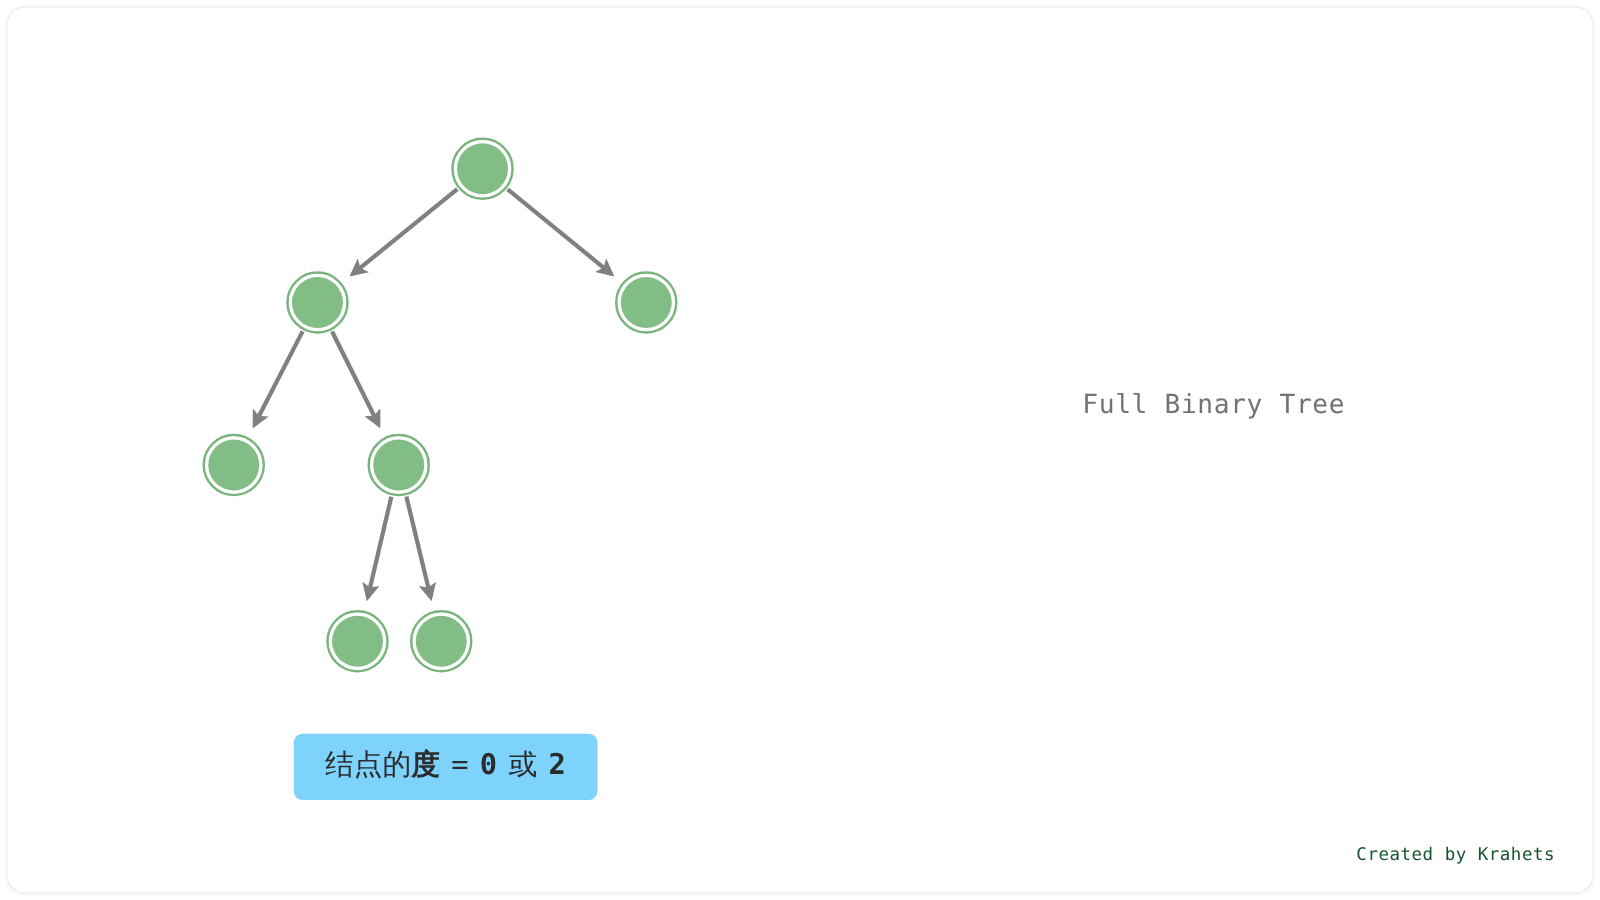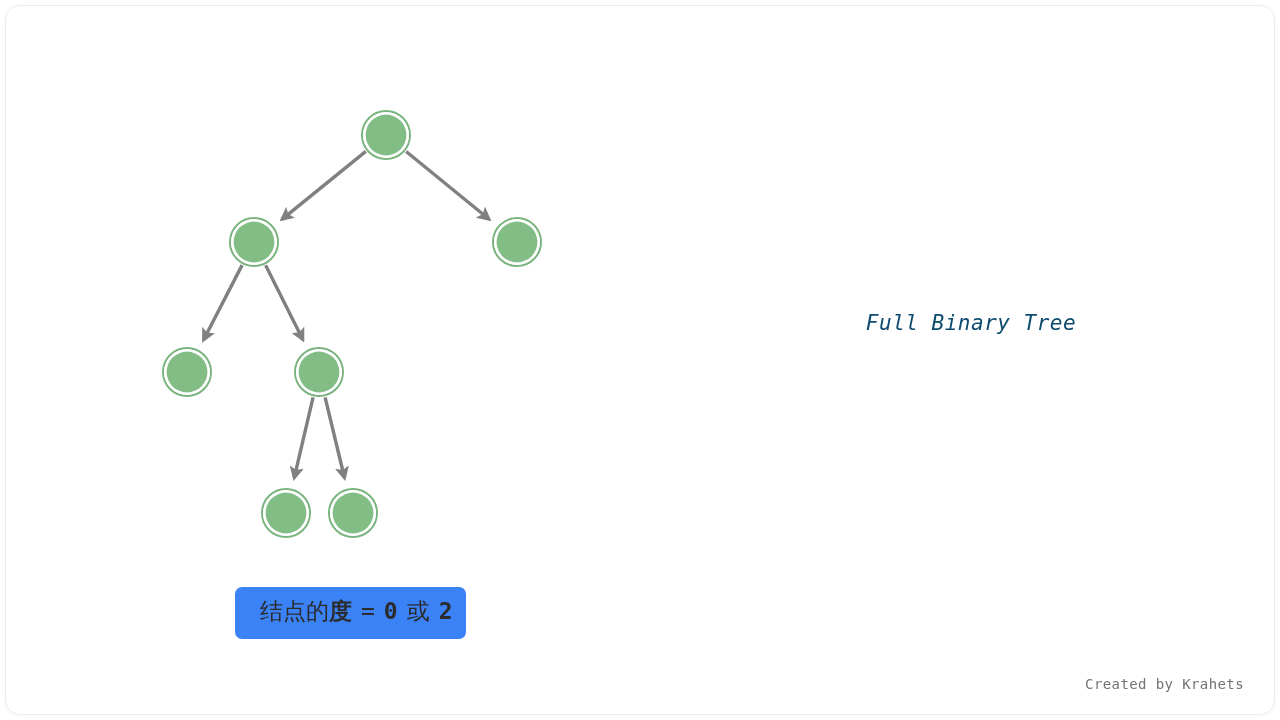--- a/index.html
+++ b/index.html
@@ -48,32 +48,31 @@
     font-weight: bold;
     color: #3f9b4f;
     letter-spacing: 1px;
     line-height: 1.35;
   }
   #title-en {
     margin-top: 19px;
     font-family: "DejaVu Sans Mono", monospace;
     font-size: 21px;
     font-weight: normal;
-    color: #0c4a6e;
+    color: #737373;
     letter-spacing: 0.5px;
-    font-style: italic;
   }
 
   
   #degree-label {
     position: absolute;
     left: 229px;
     top: 581px;
-    padding: 11px 13px 13px 25px;
-    background: #3b82f6;
+    padding: 11px 25px 13px 25px;
+    background: #7dd3fc;
     border-radius: 7px;
     font-size: 23px;
     color: #2b2b2b;
     white-space: nowrap;
     line-height: 1.2;
   }
   #degree-label .seg {
     font-family: "Liberation Sans", sans-serif;
   }
   #degree-label .mono {
@@ -87,21 +86,21 @@
     width: 9px;
   }
 
   
   #footer-credit {
     position: absolute;
     right: 30px;
     bottom: 22px;
     font-family: "DejaVu Sans Mono", monospace;
     font-size: 14px;
-    color: #737373;
+    color: #14532d;
     letter-spacing: 0.4px;
   }
 </style>
 </head>
 <body>
 
 <div id="card">
 
   <svg id="tree-svg" viewBox="0 0 1268 708" xmlns="http://www.w3.org/2000/svg">
     <defs>

